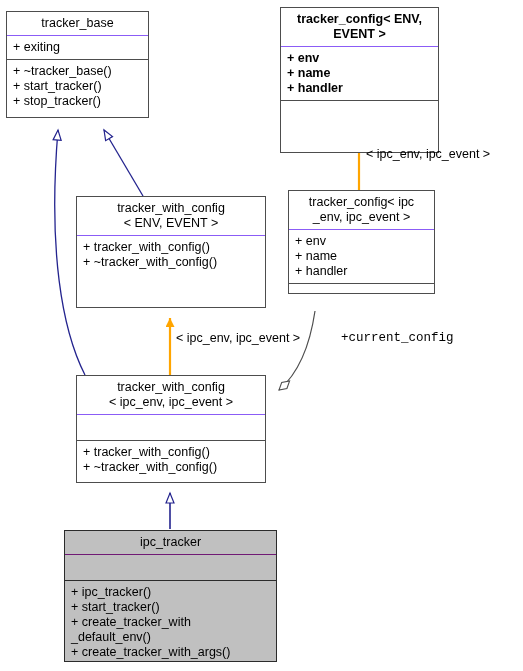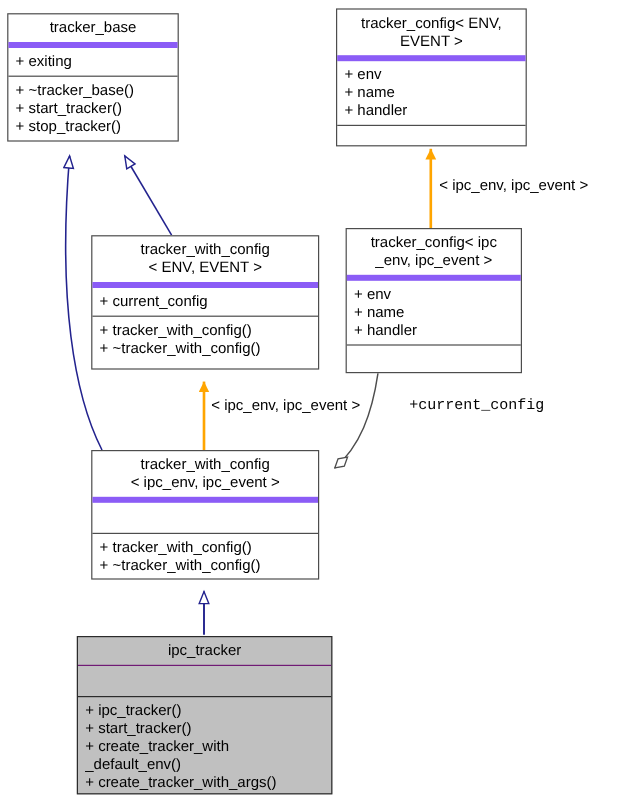--- a/index.html
+++ b/index.html
@@ -37,21 +37,21 @@
   .uml-class.filled {
     background: #c0c0c0;
     border: 1px solid #2b2b2b;
   }
   .cls-title {
     text-align: center;
     font-size: 12.5px;
     color: #000000;
     line-height: 15px;
     padding: 4px 4px 4px 4px;
-    border-bottom: 5px solid #8b5cf6;
+    border-bottom: 1px solid #8b5cf6;
     white-space: pre-line;
   }
   .cls-attrs, .cls-ops {
     font-size: 12.5px;
     color: #000000;
     line-height: 15px;
     padding: 4px 4px 4px 6px;
     white-space: pre-line;
     text-align: left;
   }
@@ -105,38 +105,37 @@
   </svg>
 
   <div class="uml-class" style="left:6px; top:11px; width:143px; height:107px;">
     <div class="cls-title">tracker_base</div>
     <div class="cls-attrs">+ exiting</div>
     <div class="cls-ops">+ ~tracker_base()
 + start_tracker()
 + stop_tracker()</div>
   </div>
 
-  <div class="uml-class" style="left:280px; top:7px; width:159px; height:115px;">
+  <div class="uml-class" style="left:280px; top:7px; width:159px; height:146px;font-weight:bold;">
     <div class="cls-title">tracker_config&lt; ENV,
 EVENT &gt;</div>
     <div class="cls-attrs">+ env
 + name
 + handler</div>
     <div class="cls-ops empty"></div>
   </div>
 
   <div class="uml-class" style="left:76px; top:196px; width:190px; height:112px;">
     <div class="cls-title">tracker_with_config
 &lt; ENV, EVENT &gt;</div>
-    <div class="cls-attrs">+ current_config</div>
     <div class="cls-ops">+ tracker_with_config()
 + ~tracker_with_config()</div>
   </div>
 
-  <div class="uml-class" style="left:288px; top:190px; width:147px; height:121px;">
+  <div class="uml-class" style="left:288px; top:190px; width:147px; height:104px;">
     <div class="cls-title">tracker_config&lt; ipc
 _env, ipc_event &gt;</div>
     <div class="cls-attrs">+ env
 + name
 + handler</div>
     <div class="cls-ops empty"></div>
   </div>
 
   <div class="uml-class" style="left:76px; top:375px; width:190px; height:108px;">
     <div class="cls-title">tracker_with_config

